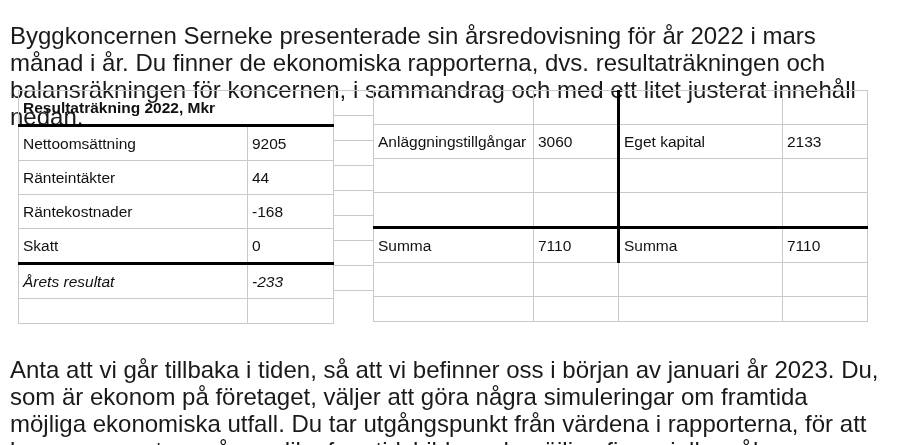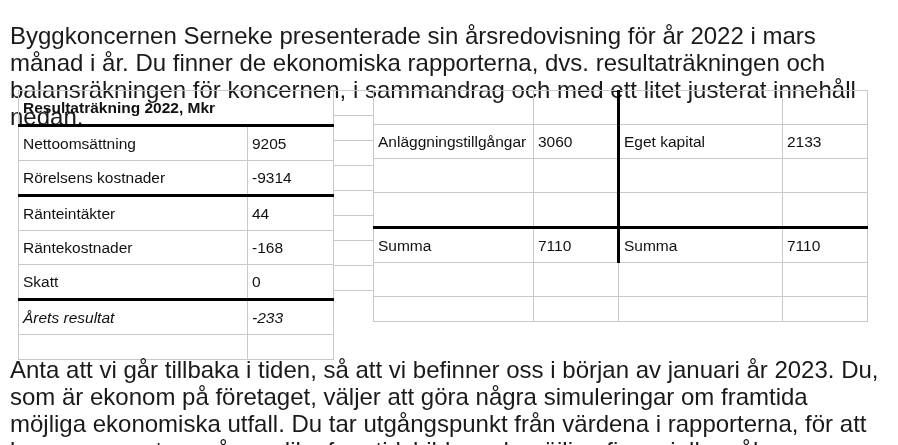--- a/index.html
+++ b/index.html
@@ -82,24 +82,20 @@
     </colgroup>
   <tbody>
       <tr>
     <td colspan="2" class="hdr-left tb">Resultaträkning 2022, Mkr</td>
   </tr>
   <tr>
     <td class="lbl">Nettoomsättning</td>
     <td class="val">9205</td>
   </tr>
   <tr>
-    <td class="lbl tb">Rörelsens kostnader</td>
-    <td class="val tb">-9314</td>
-  </tr>
-  <tr>
     <td class="lbl">Ränteintäkter</td>
     <td class="val">44</td>
   </tr>
   <tr>
     <td class="lbl">Räntekostnader</td>
     <td class="val">-168</td>
   </tr>
   <tr>
     <td class="lbl tb">Skatt</td>
     <td class="val tb">0</td>

